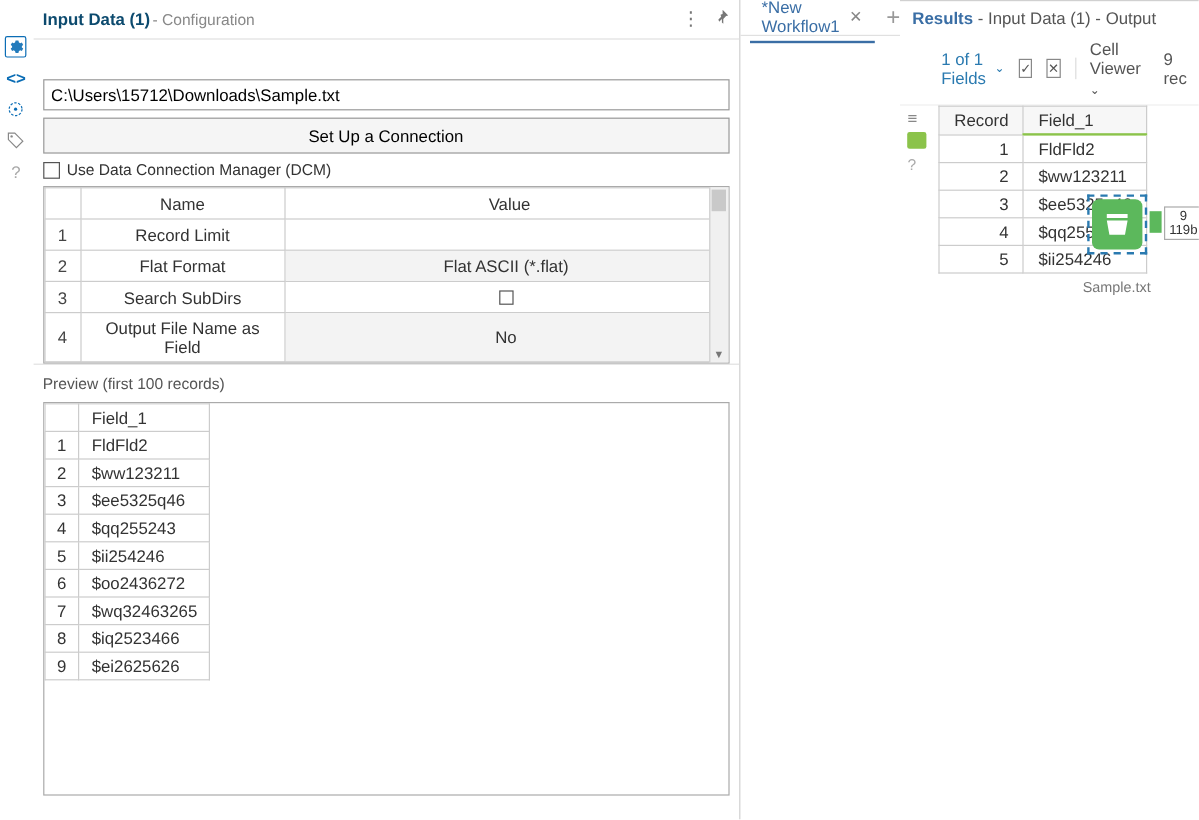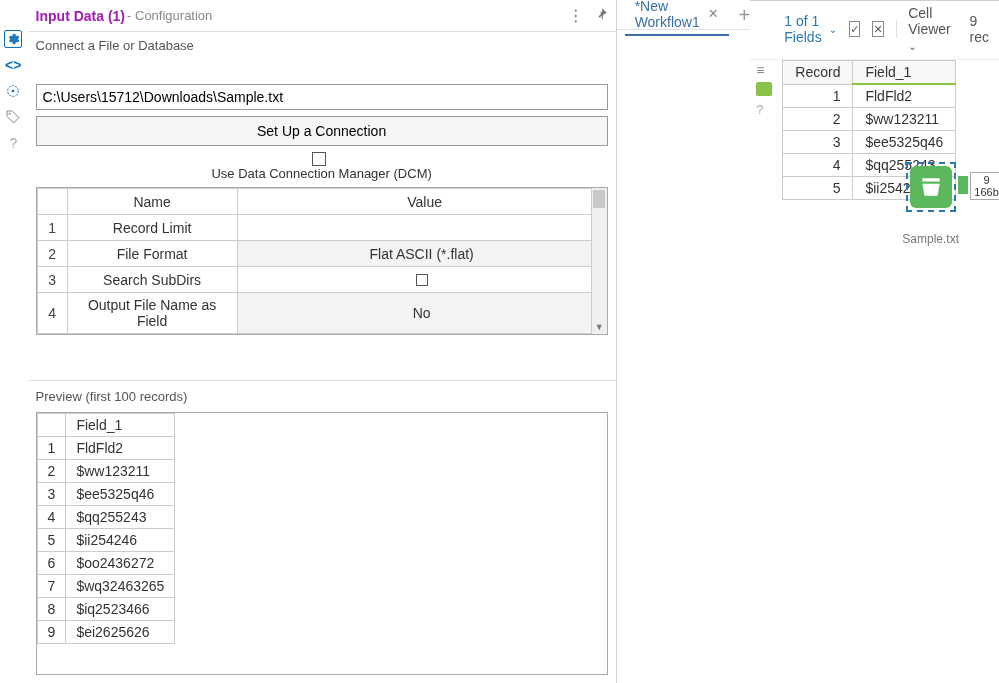--- a/index.html
+++ b/index.html
@@ -9,48 +9,48 @@
 
 
 .vsb { width: 28px; border-right: 1px solid transparent; padding-top: 30px; display: flex; flex-direction: column; align-items: center; gap: 8px; }
 .vsb .ico { width: 18px; height: 18px; display: flex; align-items: center; justify-content: center; color: #0b6db5; font-size: 14px; cursor: pointer; }
 .vsb .ico-gear { color: #0b6db5; border: 1px solid #0b6db5; border-radius: 2px; padding: 1px; }
 .vsb .ico svg { width: 16px; height: 16px; }
 
 
 .config { width: 598px; display: flex; flex-direction: column; border-right: 1px solid #d0d0d0; }
 .config-head { display: flex; align-items: center; padding: 6px 8px; border-bottom: 1px solid #e0e0e0; }
-.config-head .title { color: #a21caf; font-weight: 600; font-size: 14px; }
+.config-head .title { color: #0c4a6e; font-weight: 600; font-size: 14px; }
 .config-head .sub { color: #888; font-size: 13px; margin-left: 2px; }
 .config-head .sp { flex: 1; }
 .config-head .hicon { color: #777; font-size: 16px; margin-left: 10px; cursor: pointer; }
 
 .section { padding: 6px 8px; }
 .label { color: #555; font-size: 13px; margin-bottom: 4px; }
 .file-input { width: 100%; border: 1px solid #999; padding: 4px 6px; font-size: 14px; font-family: inherit; margin-top: 27px; }
 .btn-wide { width: 100%; padding: 6px; text-align: center; border: 1px solid #999; background: #f5f5f5; cursor: pointer; font-size: 14px; margin-top: 6px; }
-.chk-row { display: flex; align-items: center; margin-top: 6px; flex-direction: column; }
+.chk-row { display: flex; align-items: center; margin-top: 6px; }
 .chk { width: 14px; height: 14px; border: 1px solid #555; margin-right: 6px; background: #fff; cursor: pointer; }
 
 .opts-label { color: #555; padding: 6px 8px 4px 8px; }
 .opts-table-wrap { margin: 0 8px; border: 1px solid #aaa; position: relative; }
 .opts-table { width: 100%; border-collapse: collapse; }
 .opts-table th, .opts-table td { border: 1px solid #ccc; padding: 4px 8px; text-align: center; font-weight: normal; font-size: 14px; height: 26px; }
 .opts-table thead th { background: #fff; }
 .opts-table .rownum { width: 30px; text-align: center; color: #444; }
 .opts-table tr.alt td.val { background: #f3f3f3; }
 .opts-table .val { position: relative; }
 .dd-arrow { position: absolute; right: 4px; top: 50%; transform: translateY(-50%); font-size: 10px; color: #555; pointer-events: none; }
 .opts-scroll { position: absolute; right: 0; top: 0; bottom: 0; width: 16px; background: #f0f0f0; border-left: 1px solid #ccc; }
 .opts-thumb { position: absolute; top: 2px; right: 2px; width: 12px; height: 18px; background: #c9c9c9; }
 .cut { overflow: hidden; height: 22px; }
 .cb-cell { display:flex; justify-content:center; align-items:center; height:100%; }
 .cb-mini { width:12px; height:12px; border:1px solid #555; background:#fff; }
 
-.prev-head { display: flex; align-items: flex-start; padding: 8px 8px 4px 8px; border-top: 1px solid #e0e0e0; margin-top: 45px; }
+.prev-head { display: flex; align-items: flex-start; padding: 8px 8px 4px 8px; border-top: 1px solid #e0e0e0; }
 .prev-head .plabel { color: #555; font-size: 13px; }
 .prev-head .sp { flex: 1; }
 .btn-refresh { border: 1px solid #999; background: #fff; padding: 6px 20px; font-size: 14px; cursor: pointer; }
 
 .prev-body { margin: 4px 8px 8px 8px; border: 1px solid #aaa; height: 328px; overflow: hidden; }
 .prev-table { border-collapse: collapse; }
 .prev-table th, .prev-table td { border: 1px solid #ccc; padding: 3px 10px; font-size: 14px; font-weight: normal; text-align: left; height: 22px; }
 .prev-table .rn { width: 28px; text-align: center; }
 .prev-table thead th.rn { background:#fff; }
 
@@ -131,21 +131,20 @@
       <span class="sp"></span>
       <span class="hicon">⋮</span>
       <span class="hicon">
         <svg width="14" height="14" viewBox="0 0 24 24">
             <path fill="#777" d="M14 2l8 8-3 1-4 4v7l-2-2v-5l-4 4-1-3 4-4-1-3 3-1V4z"></path>
           </svg>
       </span>
     </div>
 
     <div class="section">
-      <div class="label">Connect a File or Database</div>
       <input class="file-input" value="C:\Users\15712\Downloads\Sample.txt" style="">
       <button class="btn-wide">Set Up a Connection</button>
       <div class="chk-row">
         <div class="chk"></div>
         <span>Use Data Connection Manager (DCM)</span>
       </div>
     </div>
 
     <div class="opts-table-wrap">
       <table class="opts-table">
@@ -162,21 +161,21 @@
           </tr>
         </thead>
         <tbody id="opts-body">
             <tr>
               <td class="rownum ">1</td>
     <td class="">Record Limit</td>
     <td class="val "></td>
             </tr>
             <tr class="alt">
               <td class="rownum ">2</td>
-    <td class="">File Format</td>
+    <td class="">Flat Format</td>
     <td class="val ">Flat ASCII (*.flat)<span class="dd-arrow">⌄</span></td>
             </tr>
             <tr>
               <td class="rownum ">3</td>
     <td class="">Search SubDirs</td>
     <td class="val ">
                 <div class="cb-cell">
                   <div class="cb-mini"></div>
                 </div>
               </td>
@@ -262,38 +261,41 @@
         <div class="tool tool-input">
           <svg viewBox="0 0 24 24">
               <path d="M4 4h16v3H4zM4 9h16l-2 11H6z"></path>
               <path d="M8 6h8M8 12h8M9 15h6" stroke="#fff" stroke-width="1"></path>
             </svg>
         </div>
       </div>
       <div class="anchor-small" style="left:208px; top:176px;"></div>
       <div class="info-box" style="left:220px; top:172px;">
         <div>9</div>
-        <div>166b</div>
+        <div>119b</div>
       </div>
       <div class="wire" style="left:252px; top:184px; width:44px;"></div>
       <div class="dot" style="left:294px; top:181px;"></div>
       <div class="anchor-small" style="left:298px; top:176px; background:#00a6a6;"></div>
       <div class="node" style="left:308px; top:164px;">
         <div class="tool tool-browse">
           <svg viewBox="0 0 24 24">
               <circle cx="8" cy="8" r="4"></circle>
               <circle cx="16" cy="8" r="4"></circle>
               <path d="M4 8v9M20 8v9M4 17h16" stroke="#fff" stroke-width="2" fill="none"></path>
             </svg>
         </div>
       </div>
       <div class="node-label" style="left:152px; top:232px;">Sample.txt</div>
     </div>
 
     <div class="results">
+      <div class="results-head">
+        <span class="rt">Results</span><span> - Input Data (1) - Output</span>
+      </div>
       <div class="results-tools">
         <span class="res-link">
             <span>1 of 1 Fields</span> 
             <span style="font-size:10px;">⌄</span>
           </span>
         <span class="res-ic">✓</span>
         <span class="res-ic">✕</span>
         <span class="res-sep"></span>
         <span class="res-txt"><span>Cell Viewer</span> <span style="font-size:10px;">⌄</span></span>
         <span class="res-txt">9 rec</span>

